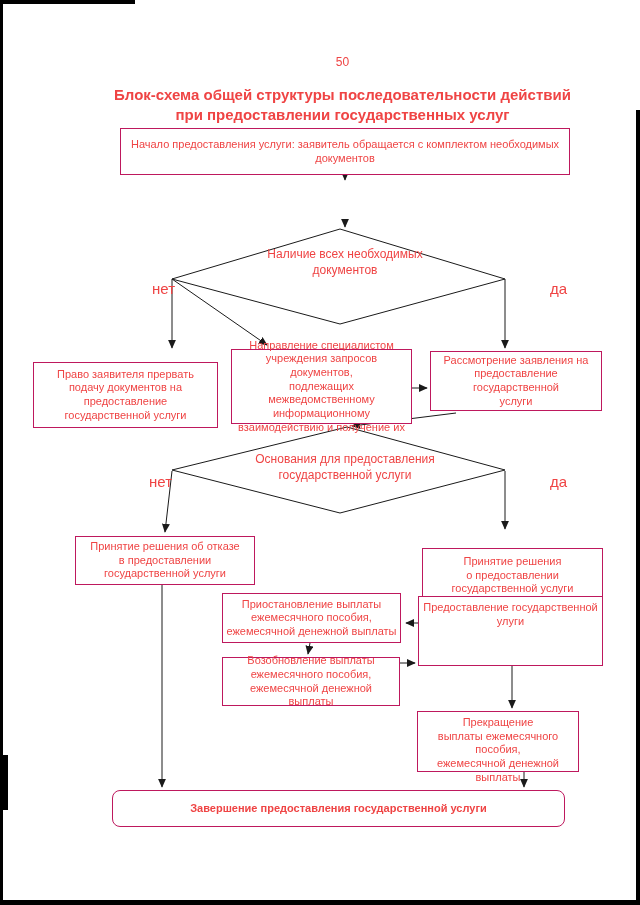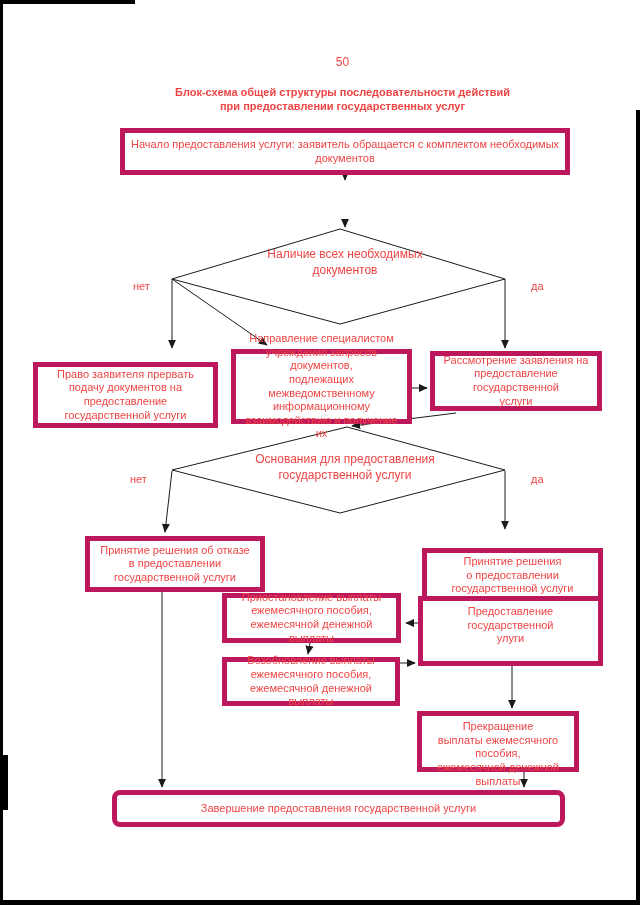--- a/index.html
+++ b/index.html
@@ -5,32 +5,32 @@
   html,body{margin:0;padding:0;background:#e8e8e8;}
   #page{
     position:relative;width:640px;height:905px;background:#ffffff;
     font-family:"Liberation Sans","DejaVu Sans",sans-serif;color:#ef4444;
     overflow:hidden;margin:0 auto;
   }
   #connectors{position:absolute;left:0;top:0;width:640px;height:905px;z-index:1;}
   .pageno{position:absolute;left:45px;top:55px;width:595px;text-align:center;
     font-size:12px;z-index:3;}
   .title{position:absolute;left:70px;top:85px;width:545px;text-align:center;
-    font-weight:bold;font-size:11px;line-height:1.3;white-space:pre-line;z-index:3;}
+    font-weight:bold;font-size:15px;line-height:1.3;white-space:pre-line;z-index:3;}
   .box{
-    position:absolute;border:5px solid #be185d;background:#fff;
+    position:absolute;border:1px solid #be185d;background:#fff;
     display:flex;align-items:center;justify-content:center;
     text-align:center;white-space:pre-line;font-size:11px;line-height:1.24;
     box-sizing:border-box;padding:2px 3px;z-index:2;
   }
   .top-align{align-items:flex-start;padding-top:4px;}
-  .rounded{border-radius:8px;}
+  .rounded{border-radius:8px;font-weight:bold;}
   .dtext{position:absolute;text-align:center;white-space:pre-line;
     font-size:12px;line-height:1.3;z-index:2;}
-  .dlabel{position:absolute;font-size:11px;z-index:2;}
+  .dlabel{position:absolute;font-size:15px;z-index:2;margin-left:19px;}
   .artifact{position:absolute;background:#000;z-index:4;}
 </style>
 </head>
 <body>
 
 <div id="page">
 
   <svg id="connectors" viewBox="0 0 640 905" xmlns="http://www.w3.org/2000/svg">
     <defs>
       <marker id="arr" markerWidth="10" markerHeight="10" refX="8.2" refY="4" orient="auto" markerUnits="userSpaceOnUse">
@@ -87,21 +87,21 @@
 подлежащих межведомственному
 информационному
 взаимодействию и получение их</div>
 
   <div class="dtext" style="left:215px;top:452px;width:260px">Основания для предоставления
 государственной услуги</div>
 
   <div class="dlabel" style="left:130px;top:473px">нет</div>
   <div class="dlabel" style="left:531px;top:473px">да</div>
 
-  <div class="box" style="left:85px;top:536px;width:180px;height:56px">Принятие решения об отказе
+  <div class="box" style="left:75px;top:536px;width:180px;height:49px">Принятие решения об отказе
 в предоставлении
 государственной услуги</div>
 
   <div class="box" style="left:422px;top:548px;width:181px;height:55px">Принятие решения
 о предоставлении
 государственной услуги</div>
 
   <div class="box" style="left:222px;top:593px;width:179px;height:50px">Приостановление выплаты
 ежемесячного пособия,
 ежемесячной денежной выплаты</div>

